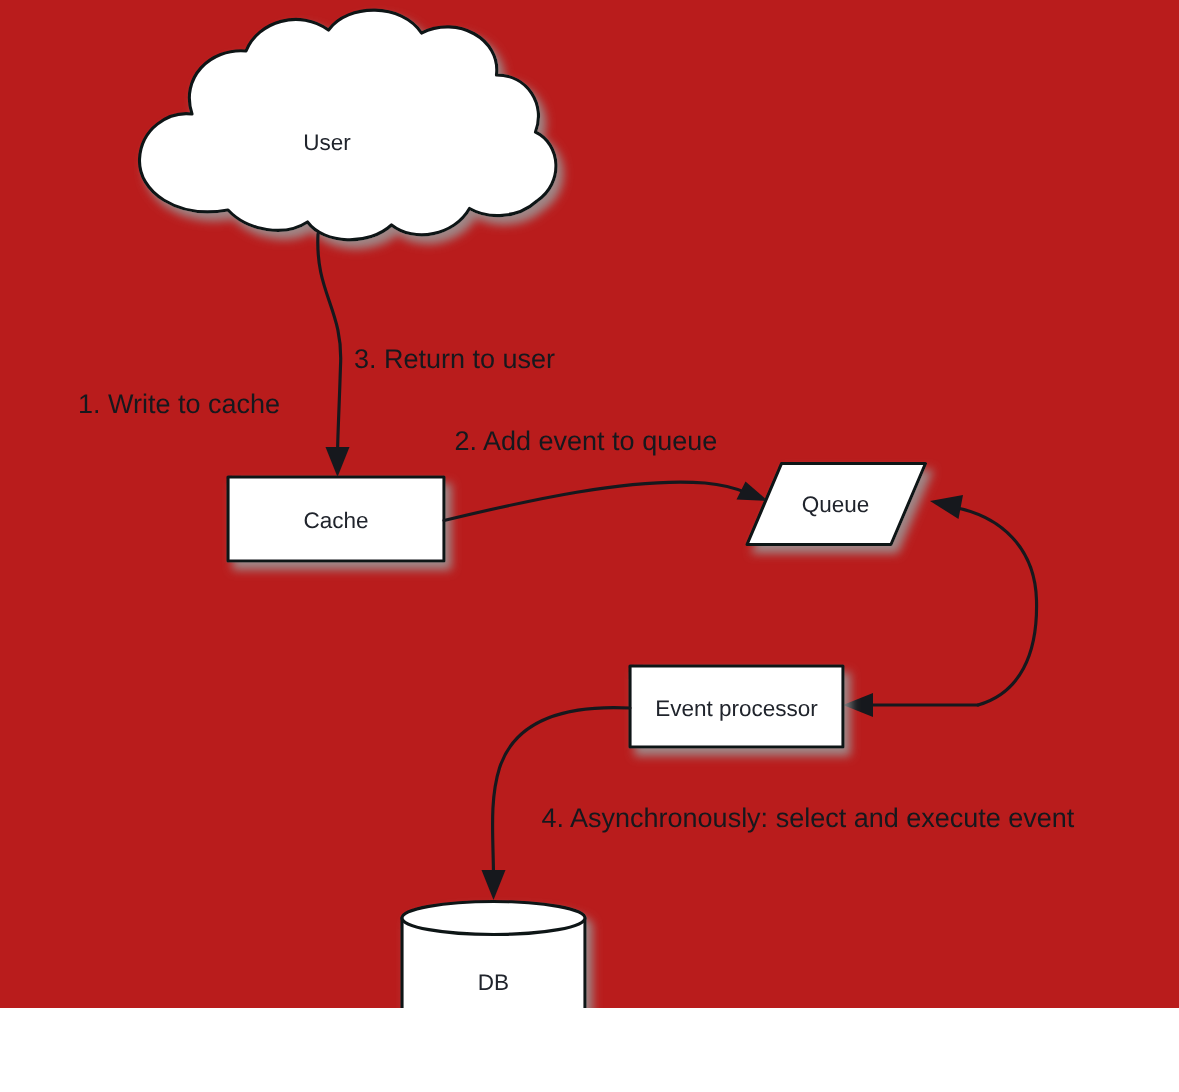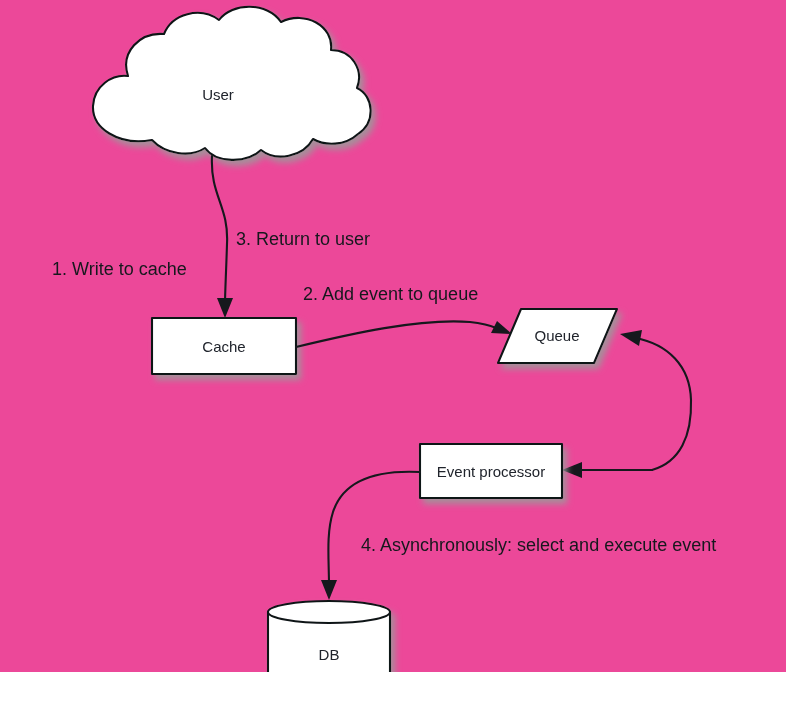--- a/index.html
+++ b/index.html
@@ -7,21 +7,21 @@
     padding: 0;
     background: #ffffff;
   }
   body {
     font-family: "Liberation Sans", sans-serif;
   }
   #diagram-canvas {
     position: relative;
     width: 786px;
     height: 672px;
-    background: #ec4899;
+    background: #b91c1c;
     overflow: hidden;
   }
   #diagram-svg {
     position: absolute;
     top: 0;
     left: 0;
     width: 786px;
     height: 728px;
   }
   .node-label {

